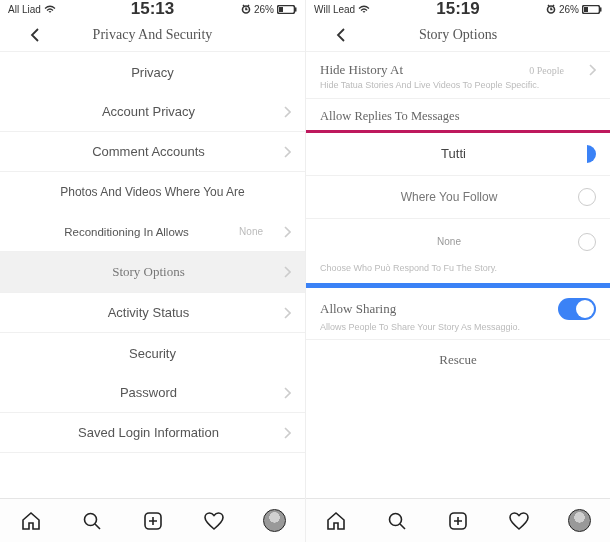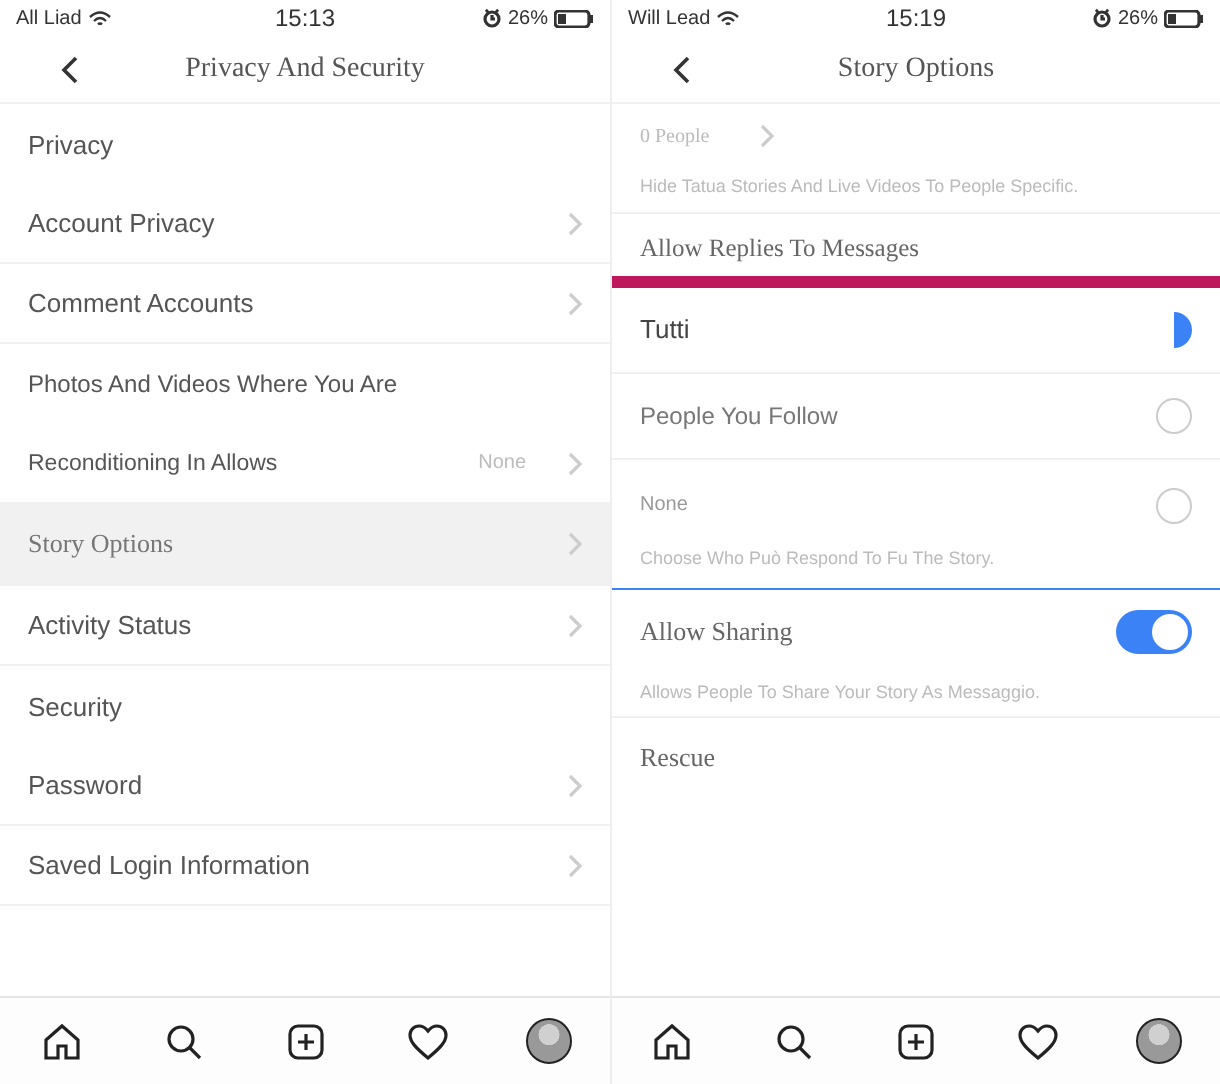--- a/index.html
+++ b/index.html
@@ -4,46 +4,46 @@
 <style>
   * { margin: 0; padding: 0; box-sizing: border-box; -webkit-font-smoothing: antialiased; }
   body { font-family: -apple-system, "Helvetica Neue", Arial, sans-serif; background: #fff; width: 610px; height: 542px; overflow: hidden; display: flex; }
   .phone { width: 305px; height: 542px; display: flex; flex-direction: column; background: #fff; position: relative; }
   .phone + .phone { border-left: 1px solid #eee; }
 
   
   .status { height: 18px; display: flex; align-items: center; justify-content: space-between; padding: 0 8px; font-size: 10px; color: #333; }
   .status .sl, .status .sr { display: flex; align-items: center; gap: 3px; }
   .status .sr svg, .status .sl svg { display: block; }
-  .status .time { position: absolute; left: 0; right: 0; text-align: center; font-size: 12px; font-weight: 400; }
+  .status .time { position: absolute; left: 0; right: 0; text-align: center; font-size: 17px; font-weight: 700; }
 
   
   .header { height: 34px; display: flex; align-items: center; padding: 0 25px; border-bottom: 1px solid #f0f0f0; position: relative; }
   .header .title { position: absolute; left: 0; right: 0; text-align: center; font-size: 14px; font-family: Georgia, 'Times New Roman', serif; color: #555; }
   .header .back { width: 20px; height: 20px; display: flex; align-items: center; justify-content: center; }
 
   
   .scroll { flex: 1; overflow: hidden; }
   .row { display: flex; align-items: center; padding: 12px 14px; font-size: 13px; color: #555; position: relative; min-height: 40px; }
   .row.b { border-bottom: 1px solid #f0f0f0; }
-  .row .label { flex: 1; }
+  .row .label { flex: 1; text-align: center; }
   .row .acc { color: #bbb; font-size: 10px; margin-right: 20px; }
   .row .chev { color: #ccc; }
   .row.sel { background: #f1f1f1; font-family: Georgia, serif; color: #777; }
   .row.serif { font-family: Georgia, serif; color: #888; }
-  .sechead { padding: 10px 14px 6px; font-size: 12.5px; color: #666; font-family: Georgia, serif; border-bottom: 6px solid #be185d;}
+  .sechead { padding: 10px 14px 6px; font-size: 12.5px; color: #666; font-family: Georgia, serif; border-bottom: 3px solid #be185d;}
   .radio { width: 18px; height: 18px; border: 1.5px solid #ccc; border-radius: 50%; }
   .half-radio { width: 9px; height: 18px; border: 3px solid #3b82f6; border-left: none; border-radius: 0 18px 18px 0; background:#3b82f6; }
   .toggle { width: 38px; height: 22px; border-radius: 11px; background: #3b82f6; position: relative; }
   .toggle::after { content: ""; position: absolute; width: 18px; height: 18px; background: #fff; border-radius: 50%; top: 2px; right: 2px; }
   .note { font-size: 9px; color: #bbb; padding: 4px 14px 10px; }
 
   .row.two { display:block; padding-top:10px; padding-bottom:6px;}
   .row.two .maint { font-size:13px; font-family: Georgia, serif; color:#666; display:flex; align-items:center; justify-content:space-between;}
-  .row.two .subt { font-size:9px; color:#bbb; margin-top:14px; line-height:1.3; padding-right:30px;}
+  .row.two .subt { font-size:9px; color:#bbb; margin-top:2px; line-height:1.3; padding-right:30px;}
 
   
   .tabbar { height: 44px; border-top: 1px solid #e5e5e5; display: flex; align-items: center; justify-content: space-around; background:#fdfdfd; }
   .tabbar .ti { width: 26px; height: 26px; display: flex; align-items: center; justify-content: center; color:#222; }
   .avatar { width: 23px; height: 23px; border-radius: 50%; background: radial-gradient(circle at 50% 35%, #d0d0d0 0 30%, #999 31% 100%); border:1.5px solid #222; }
   svg { stroke: currentColor; fill: none; stroke-width: 1.6; }
 </style>
 </head>
 <body>
 
@@ -193,46 +193,47 @@
           <path d="M9 2 L3 8 L9 14" stroke="#333" stroke-width="1.8"></path>
         </svg>
     </div>
     <div class="title">Story Options</div>
   </div>
 
   <div class="scroll">
 
     <div class="row two b">
       <div class="maint">
+        <span>Hide History At</span>
         <span style="display:flex;align-items:center;gap:4px">
           <span class="acc">0 People</span>
           <svg class="chev" width="8" height="12" viewBox="0 0 8 12" style="color:#ccc">
               <path d="M2 1 L7 6 L2 11"></path>
             </svg>
         </span>
       </div>
       <div class="subt">Hide Tatua Stories And Live Videos To People Specific.</div>
     </div>
 
 
     <div class="sechead">Allow Replies To Messages</div>
 
     <div class="row b">
       <span class="label" style="color:#444">Tutti</span>
       <div class="half-radio"></div>
     </div>
     <div class="row b">
-      <span class="label" style="font-size:12px;color:#777">People You Follow</span>
+      <span class="label" style="font-size:12px;color:#777">Where You Follow</span>
       <div class="radio"></div>
     </div>
     <div class="row" style="padding-bottom:6px">
       <span class="label" style="font-size:10px;color:#999">None</span>
       <div class="radio"></div>
     </div>
-    <div class="note b" style="border-bottom:1px solid #3b82f6">Choose Who Può Respond To Fu The Story.</div>
+    <div class="note b" style="border-bottom:5px solid #3b82f6">Choose Who Può Respond To Fu The Story.</div>
 
     <div class="row two b">
       <div class="maint">
         <span>Allow Sharing</span>
         <div class="toggle"></div>
       </div>
       <div class="subt">Allows People To Share Your Story As Messaggio.</div>
     </div>
 
     <div class="row serif" style="color:#666">

